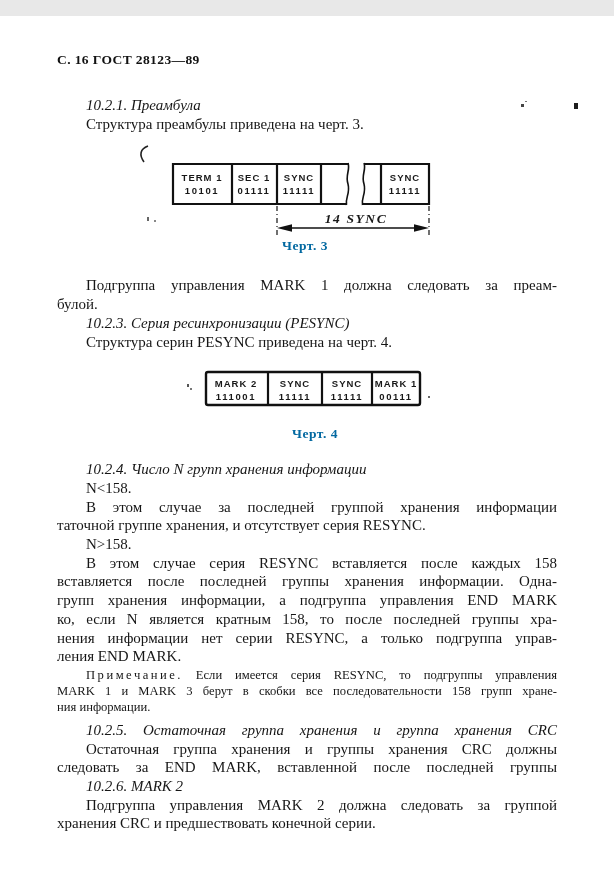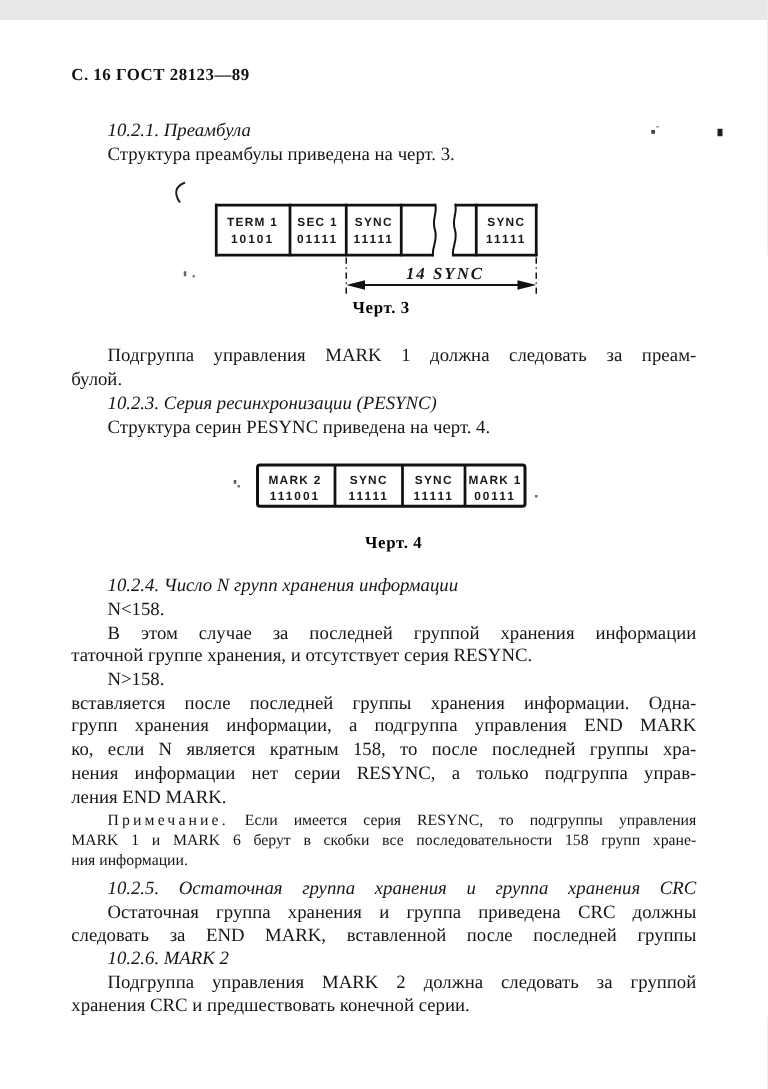--- a/index.html
+++ b/index.html
@@ -21,21 +21,21 @@
   .ind{ text-indent:29px; }
   .fill{ text-align:justify; text-align-last:justify; }
   .hd{ font-style:italic; }
   .nt{ font-size:12.6px; line-height:16px; }
   .lead{ letter-spacing:2.5px; }
   
   #fig3-wrap{ position:relative; margin:10px 0 0 78px; width:340px; }
   #fig4-wrap{ position:relative; margin:11px 0 0 138px; width:240px; }
   .caption{
     width:100%; text-align:center; font-size:13.5px; font-weight:bold;
-    letter-spacing:0.5px; color:#000000; height:17px; line-height:17px;
+    letter-spacing:0.5px; color:#0369a1; height:17px; line-height:17px;
   }
   #fig4-wrap .caption{ margin-top:15px; }
   #sec2{ margin-top:22px; }
   #sec3{ margin-top:18px; }
   #note{ margin-top:1px; }
   #sec4{ margin-top:6px; }
   svg{ display:block; }
   .cellname{
     font-family:"Liberation Sans", sans-serif; font-weight:bold;
     font-size:9.5px; letter-spacing:1px; fill:#181818;
@@ -135,36 +135,37 @@
       </svg>
       <div class="caption">Черт. 4</div>
     </div>
 
     <div id="sec3">
         <div class="ln hd ind">10.2.4. Число N групп хранения информации</div>
         <div class="ln ind">N&lt;158.</div>
         <div class="ln ind fill">В этом случае за последней группой хранения информации</div>
         <div class="ln">таточной группе хранения, и отсутствует серия RESYNC.</div>
         <div class="ln ind">N&gt;158.</div>
+        <div class="ln ind fill">В этом случае серия RESYNC вставляется после каждых 158</div>
         <div class="ln fill">вставляется после последней группы хранения информации. Одна-</div>
         <div class="ln fill">групп хранения информации, а подгруппа управления END MARK</div>
         <div class="ln fill">ко, если N является кратным 158, то после последней группы хра-</div>
         <div class="ln fill">нения информации нет серии RESYNC, а только подгруппа управ-</div>
         <div class="ln">ления END MARK.</div>
       </div>
 
     <div id="note">
         <div class="ln nt ind fill"><span class="lead">Примечание.</span> Если имеется серия RESYNC, то подгруппы управления</div>
-        <div class="ln nt fill">MARK 1 и MARK 6 берут в скобки все последовательности 158 групп хране-</div>
+        <div class="ln nt fill">MARK 1 и MARK 3 берут в скобки все последовательности 158 групп хране-</div>
         <div class="ln nt">ния информации.</div>
       </div>
 
     <div id="sec4">
         <div class="ln hd ind fill">10.2.5. Остаточная группа хранения и группа хранения CRC</div>
-        <div class="ln ind fill">Остаточная группа хранения и группа приведена CRC должны</div>
+        <div class="ln ind fill">Остаточная группа хранения и группы хранения CRC должны</div>
         <div class="ln fill">следовать за END MARK, вставленной после последней группы</div>
         <div class="ln hd ind">10.2.6. MARK 2</div>
         <div class="ln ind fill">Подгруппа управления MARK 2 должна следовать за группой</div>
         <div class="ln">хранения CRC и предшествовать конечной серии.</div>
       </div>
 
   </div>
 </div>
 
 </body></html>

